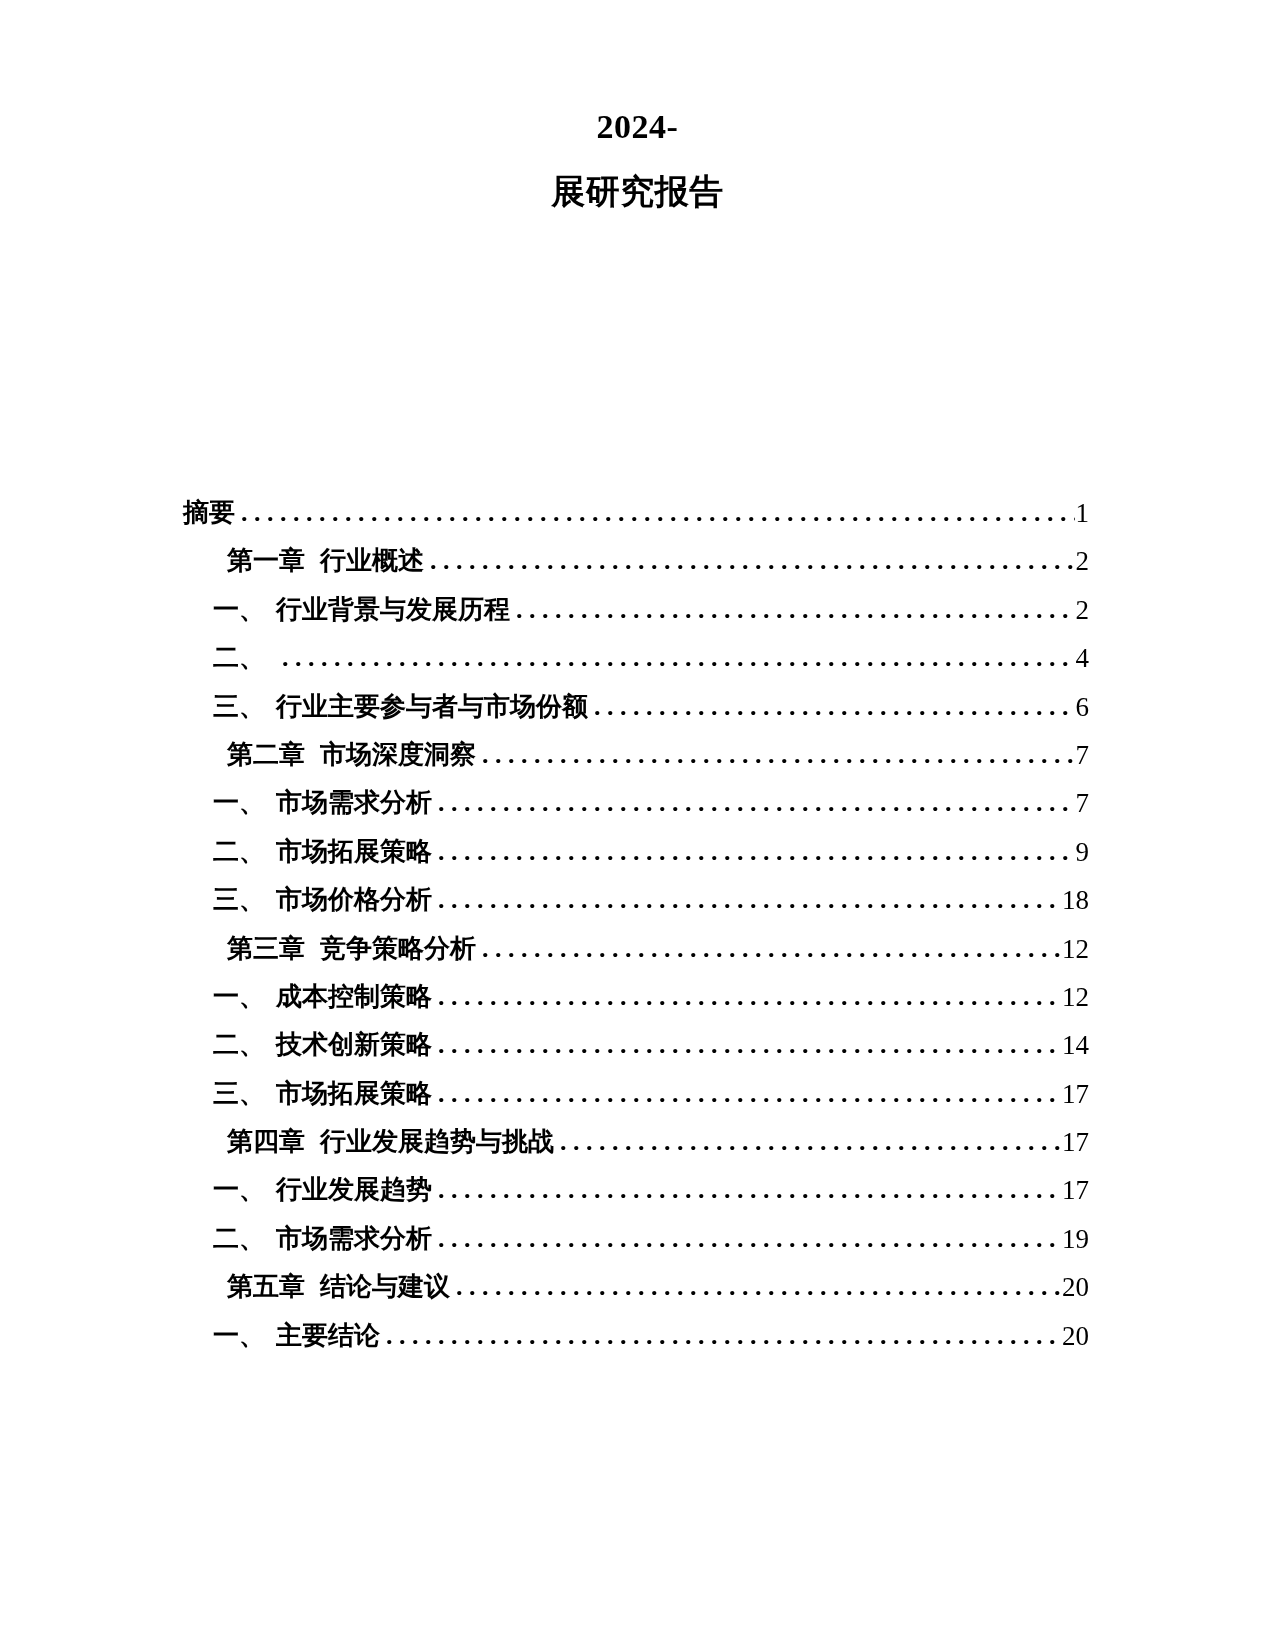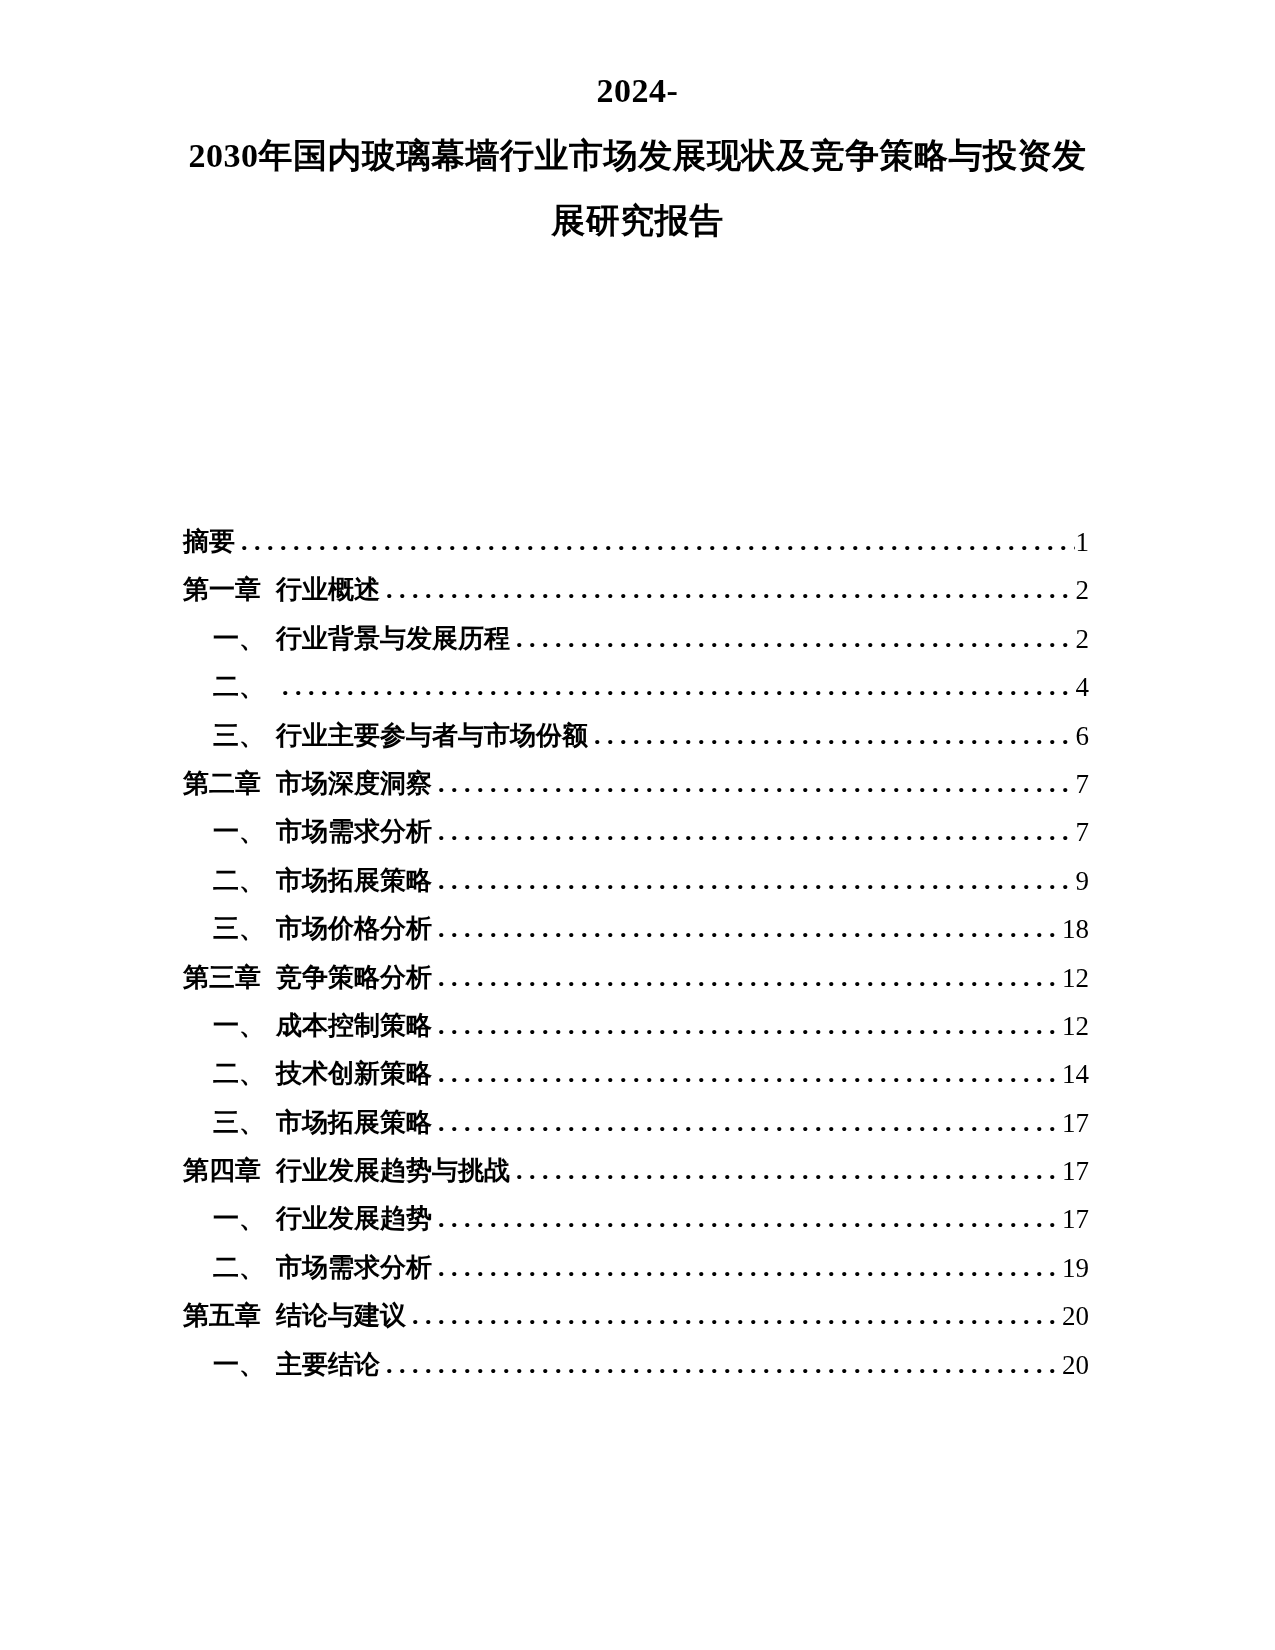--- a/index.html
+++ b/index.html
@@ -6,21 +6,21 @@
   .page {
     position: relative;
     width: 1275px;
     height: 1650px;
     background: #ffffff;
     color: #000000;
     font-family: "Liberation Serif", "DejaVu Serif", serif;
     overflow: hidden;
   }
   .title-block {
-    padding-top: 58px;
+    padding-top: 94px;
     text-align: center;
     font-size: 34px;
     font-weight: bold;
     line-height: 65px;
     letter-spacing: 0.5px;
   }
   .toc {
     margin-top: 265px;
     margin-left: 183px;
     width: 906px;
@@ -29,21 +29,21 @@
     display: flex;
     align-items: flex-start;
     height: 48.4px;
     line-height: 48.4px;
     font-size: 26px;
     font-weight: bold;
     white-space: nowrap;
   }
   .toc-row .prefix { flex: 0 0 auto; }
   .toc-row .prefix:empty { display: none; }
-  .lvl1 .prefix { min-width: 93px; }
+  .lvl1 .prefix { min-width: 93px; margin-left: 44px; }
   .lvl2 { padding-left: 30px; }
   .lvl2 .prefix { min-width: 63px; }
   .toc-row .label { flex: 0 0 auto; }
   .toc-row .leader {
     flex: 1 1 0;
     min-width: 0;
     overflow: hidden;
     white-space: nowrap;
     margin-left: 6px;
     margin-right: 1px;
@@ -56,21 +56,20 @@
     font-weight: normal;
   }
 </style>
 </head>
 <body>
 
 <div class="page">
 
   <header class="title-block">
     <div>2024-</div>
-    <div>2030年国内玻璃幕墙行业市场发展现状及竞争策略与投资发</div>
     <div>展研究报告</div>
   </header>
 
   <nav class="toc">
 
     <div class="toc-row lvl1">
 
       <span class="label">摘要</span>
       <span class="leader">........................................................................................................................</span>
       <span class="page-num">1</span>

